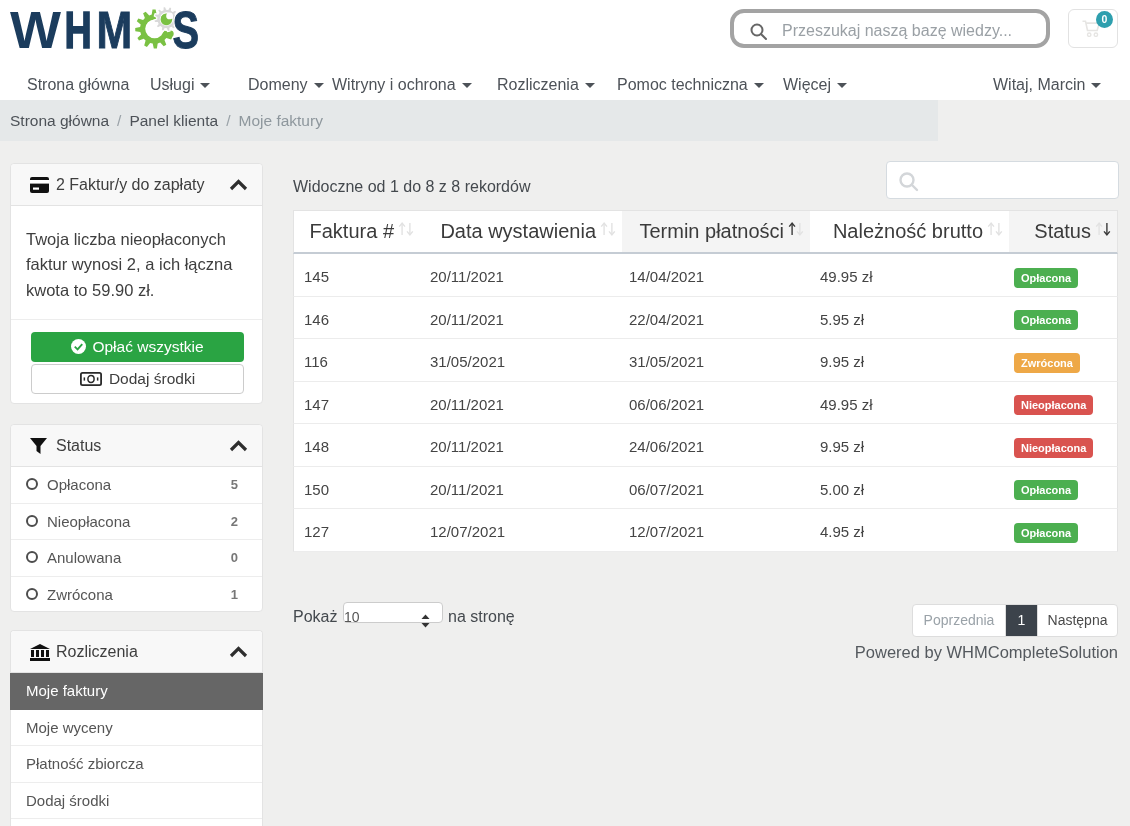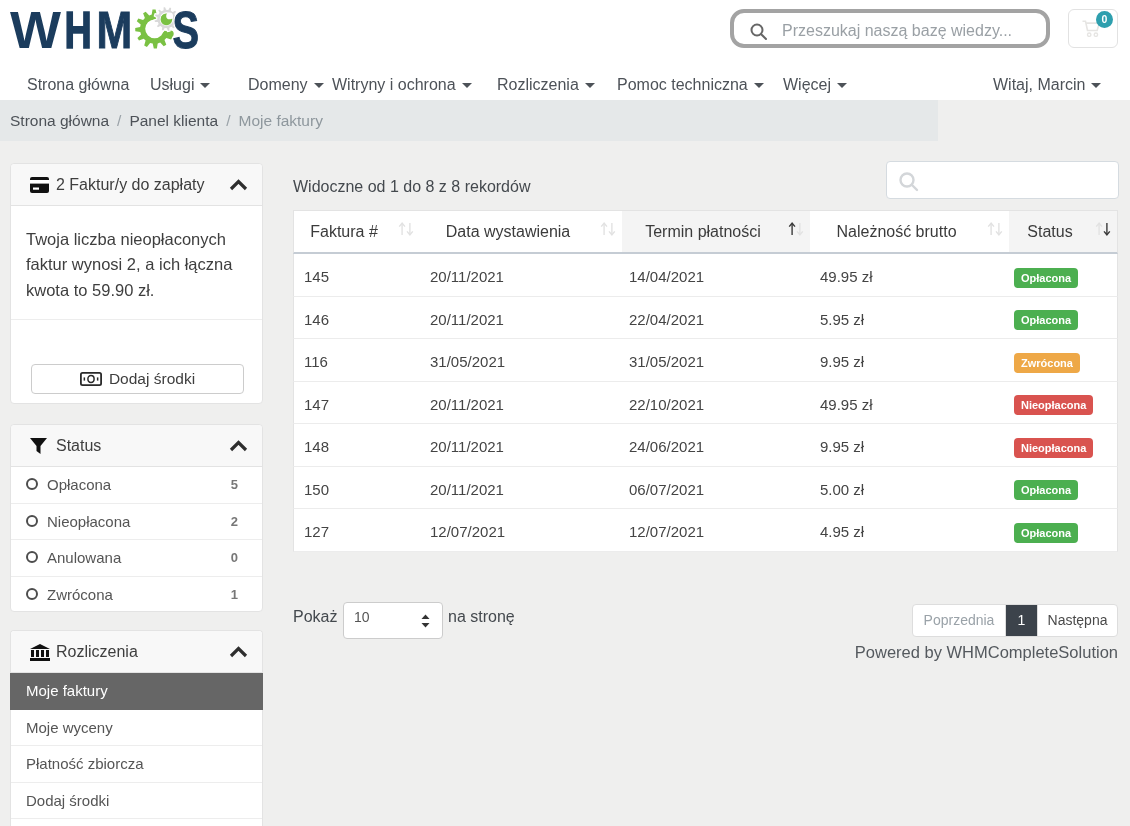--- a/index.html
+++ b/index.html
@@ -46,36 +46,36 @@
 
 #p2 { top:424px; height:188px; }
 #p3 { top:630px; height:196px; border-bottom:none; border-radius:4px 4px 0 0; }
 
 
 #info { position:absolute; left:293px; top:178px; font-size:16px; color:#44494e; }
 #tsearch { position:absolute; left:886px; top:161px; width:233px; height:38px; border:1px solid #d5dbe0; border-radius:4px; background:#fff; }
 #tsearch svg { position:absolute; left:10px; top:8px; }
 
 table { position:absolute; left:293px; top:210px; width:825px; border-collapse:separate; border-spacing:0; background:#fff; font-size:15px; color:#444; table-layout:fixed; }
-th { font-weight:normal; font-size:16px; color:#3b3b3b; text-align:center; height:44px; border-top:1px solid #e3e3e3; border-bottom:2px solid #c5ccd4; position:relative; padding-right:26px; }
+th { font-weight:normal; font-size:20px; color:#3b3b3b; text-align:right; height:44px; border-top:1px solid #e3e3e3; border-bottom:2px solid #c5ccd4; position:relative; padding-right:26px; }
 th.sorted { background:#f4f4f4; }
 th:first-child { border-left:1px solid #e3e3e3; }
 th:last-child { border-right:1px solid #e3e3e3; }
 td { height:42.5px; border-bottom:1px solid #ececec; padding-left:10px; padding-top:4px; }
 td:nth-child(3) { padding-left:7px; }
 td:first-child { border-left:1px solid #e3e3e3; }
 td:last-child { border-right:1px solid #e3e3e3; text-align:left; padding-left:5px; padding-right:0; }
 .sorticons { position:absolute; right:6px; top:11px; width:16px; height:14px; }
 .pill { display:inline-block; border-radius:4px; color:#fff; font-size:11px; font-weight:bold; padding:4px 7px; position:relative; top:1px; }
 .pill.g { background:#4caf50; }
 .pill.o { background:#eea847; }
 .pill.r { background:#d9534f; }
 
 #pokaz { position:absolute; left:293px; top:608px; font-size:16px; color:#44494e; }
-#selbox { position:absolute; left:343px; top:602px; width:100px; height:37px; border:1px solid #ccc; border-radius:4px; background:#fff; font-size:14px; color:#555; line-height:29px; padding-left:10px; }
+#selbox { position:absolute; left:343px; top:602px; width:100px; height:21px; border:1px solid #ccc; border-radius:4px; background:#fff; font-size:14px; color:#555; line-height:29px; }
 #selbox .arrows { position:absolute; right:12px; top:7px; }
 #nastrone { position:absolute; left:448px; top:608px; font-size:16px; color:#44494e; }
 
 #pager { position:absolute; left:912px; top:604px; width:206px; height:33px; border:1px solid #ddd; border-radius:4px; background:#fff; font-size:14px; display:flex; overflow:hidden;justify-content:flex-end; }
 #pager span { display:block; line-height:31px; text-align:center; }
 #pg-prev { color:#9aa2a8; width:93px; border-right:1px solid #ddd; }
 #pg-1 { background:#3c434b; color:#fff; width:31px; }
 #pg-next { color:#4a4a4a; width:80px; border-left:1px solid #ddd; }
 
 #powered { position:absolute; left:293px; top:643px; width:825px; text-align:right; font-size:16.5px; color:#54595e; }
@@ -131,20 +131,24 @@
 
 <div class="panel" id="p1">
   <div class="panel-head"><svg class="icon" width="19" height="16" viewBox="0 0 19 16">
         <rect x="0" y="0" width="19" height="16" rx="2" fill="#111"></rect>
         <rect x="0" y="3" width="19" height="3.6" fill="#fff"></rect>
         <rect x="3" y="10.5" width="6" height="2.2" fill="#fff"></rect>
       </svg>2 Faktur/y do zapłaty<svg class="chev" width="19" height="12" viewBox="0 0 19 12">
         <path d="M2,10 L9.5,2.6 L17,10" fill="none" stroke="#2e2e2e" stroke-width="3.2"></path>
       </svg></div>
   <div class="body">Twoja liczba nieopłaconych faktur wynosi 2, a ich łączna kwota to 59.90 zł.</div>
+  <div id="btn-pay"><svg width="15" height="15" viewBox="0 0 16 16" style="vertical-align:-2px; margin-right:6px;">
+        <circle cx="8" cy="8" r="8" fill="#fff"></circle>
+        <path d="M4,8.2 L7,11 L12,5.5" fill="none" stroke="#2aa443" stroke-width="2"></path>
+      </svg>Opłać wszystkie</div>
   <div id="btn-add"><svg width="22" height="14" viewBox="0 0 22 14" style="vertical-align:-2px; margin-right:7px;">
         <rect x="0.9" y="0.9" width="20.2" height="12.2" rx="1.6" fill="none" stroke="#2a2a2a" stroke-width="1.8"></rect>
         <ellipse cx="11" cy="7" rx="3.1" ry="3.4" fill="none" stroke="#2a2a2a" stroke-width="1.5"></ellipse>
         <rect x="3.6" y="5.4" width="1.5" height="3.2" fill="#2a2a2a"></rect>
         <rect x="16.9" y="5.4" width="1.5" height="3.2" fill="#2a2a2a"></rect>
       </svg>Dodaj środki</div>
 </div>
 
 <div class="panel" id="p2">
   <div class="panel-head"><svg class="icon" width="17" height="16" viewBox="0 0 17 16">
@@ -238,21 +242,21 @@
 <tr>
         <td>116</td>
         <td>31/05/2021</td>
         <td>31/05/2021</td>
         <td>9.95 zł</td>
         <td><span class="pill o">Zwrócona</span></td>
       </tr>
 <tr>
         <td>147</td>
         <td>20/11/2021</td>
-        <td>22/10/2021</td>
+        <td>06/06/2021</td>
         <td>49.95 zł</td>
         <td><span class="pill r">Nieopłacona</span></td>
       </tr>
 <tr>
         <td>148</td>
         <td>20/11/2021</td>
         <td>24/06/2021</td>
         <td>9.95 zł</td>
         <td><span class="pill r">Nieopłacona</span></td>
       </tr>

